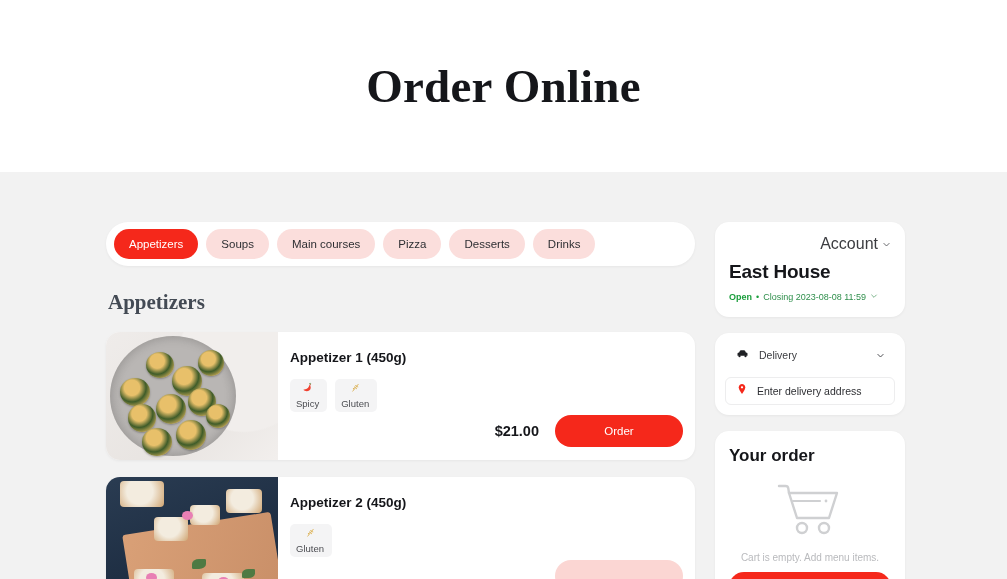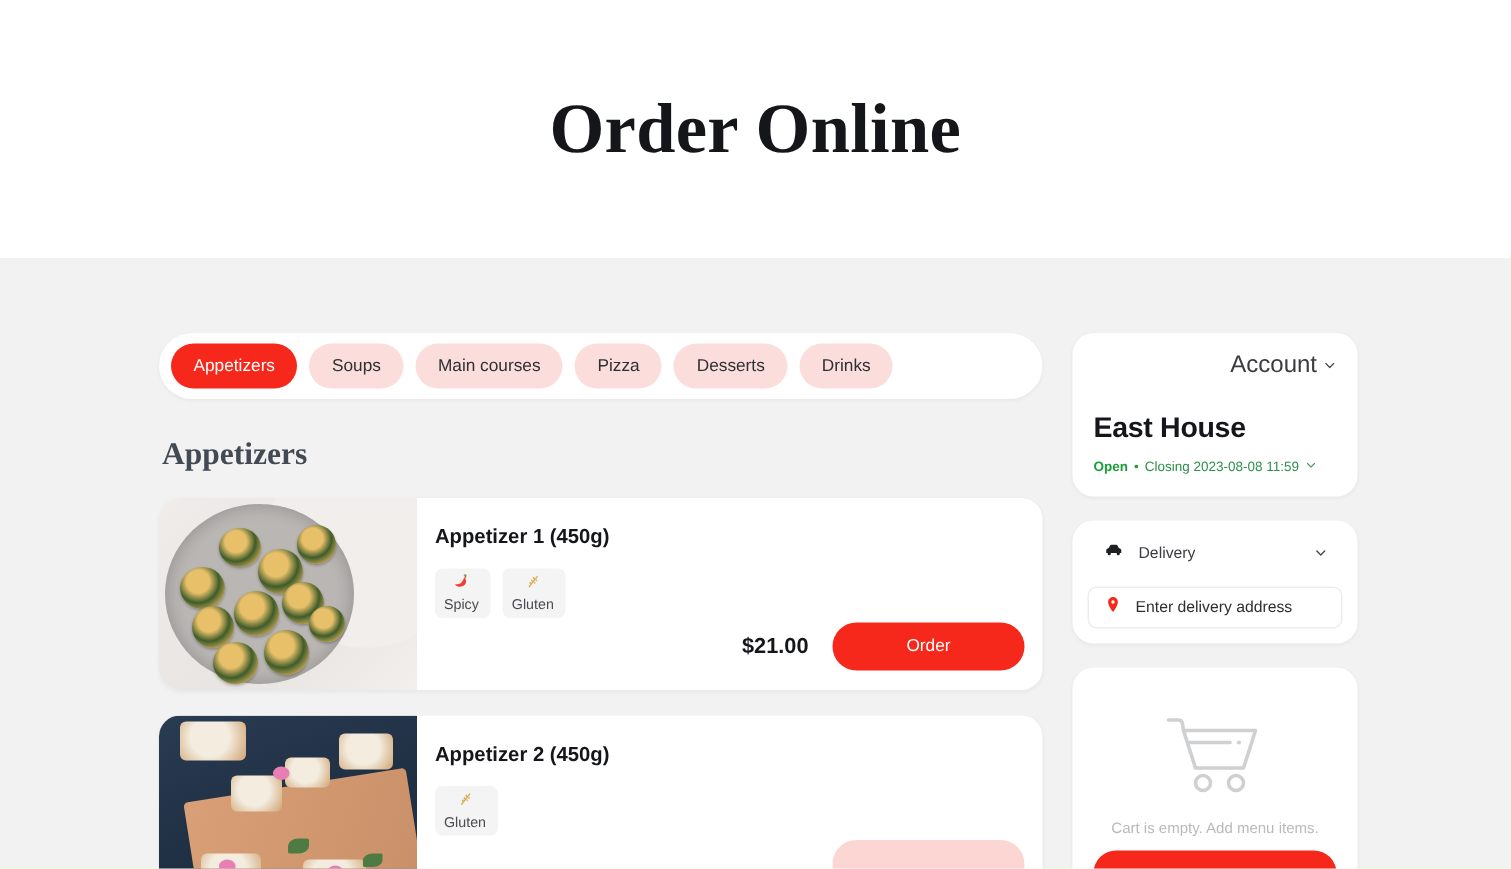--- a/index.html
+++ b/index.html
@@ -2,21 +2,21 @@
 <html><head>
 <meta charset="utf-8">
 <style>
   * { box-sizing: border-box; margin: 0; padding: 0; }
   html, body {
     width: 1007px; height: 579px;
     overflow: hidden;
     background: #ffffff;
     font-family: "Liberation Sans", sans-serif;
   }
-  #page { position: relative; width: 1007px; height: 579px; background: #bef264; }
+  #page { position: relative; width: 1007px; height: 579px; background: #c2410c; }
 
   
   .header {
     position: absolute; left: 0; top: 0; width: 1007px; height: 172px;
     background: #ffffff;
     display: flex; align-items: center; justify-content: center;
   }
   .header-title {
     font-family: "Liberation Serif", serif;
     font-size: 47px; font-weight: 700; color: #15161a;
@@ -82,21 +82,21 @@
   }
   .order-btn.ghost { background: #fbd6d3; color: #fbd6d3; }
 
   
   .side-card {
     background: #ffffff; border-radius: 14px; padding: 13px 14px 15px;
     box-shadow: 0 1px 3px rgba(0,0,0,.05); margin-bottom: 16px;
   }
   .account-row { display: flex; justify-content: flex-end; align-items: center; gap: 4px; }
   .account-label { font-size: 16px; color: #3b3c40; }
-  .rest-name { font-size: 19px; font-weight: 700; color: #15161a; margin-top: 22px; letter-spacing: -.2px; }
+  .rest-name { font-size: 19px; font-weight: 700; color: #15161a; margin-top: 8px; letter-spacing: -.2px; }
   .status-row { display: flex; align-items: flex-start; gap: 4px; margin-top: 9px; font-size: 9px; }
   .status-open { color: #1a9e3c; font-weight: 700; }
   .status-dot { color: #1a9e3c; }
   .status-text { color: #2f8f4c; }
 
   .sel-row {
     display: flex; align-items: center; height: 28px;
     border-radius: 14px; padding: 0 10px; gap: 9px; cursor: pointer;
   }
   .sel-row.boxed { border: 1px solid #ededee; margin-top: 8px; border-radius: 6px; }
@@ -289,20 +289,21 @@
             <svg width="12" height="14" viewBox="0 0 24 24">
               <path d="M12 2c-3.6 0-6.5 2.9-6.5 6.5C5.5 13.6 12 22 12 22s6.5-8.4 6.5-13.5C18.5 4.9 15.6 2 12 2z" fill="#f5281b"></path>
               <circle cx="12" cy="8.6" r="2.3" fill="#ffffff"></circle>
             </svg>
           </span>
           <span class="sel-label link">Enter delivery address</span>
         </div>
       </div>
 
       <div class="side-card" style="padding:15px 14px 12px;">
+        <div class="order-title">Your order</div>
         <div class="cart-wrap">
           <span>
             <svg width="70" height="58" viewBox="0 0 70 58">
               <path d="M4 6h6.5c1.6 0 2.6 1 2.8 2.4L14 13" stroke="#cfd0d2" stroke-width="2.4" fill="none" stroke-linecap="round"></path>
               <path d="M14 13h48l-8 25H22z" stroke="#cfd0d2" stroke-width="2.4" fill="none" stroke-linejoin="round"></path>
               <path d="M18 21h27" stroke="#cfd0d2" stroke-width="2.2" stroke-linecap="round"></path>
               <circle cx="51" cy="21" r="1.4" fill="#cfd0d2"></circle>
               <circle cx="27" cy="48" r="5" stroke="#cfd0d2" stroke-width="2.4" fill="none"></circle>
               <circle cx="49" cy="48" r="5" stroke="#cfd0d2" stroke-width="2.4" fill="none"></circle>
             </svg>

